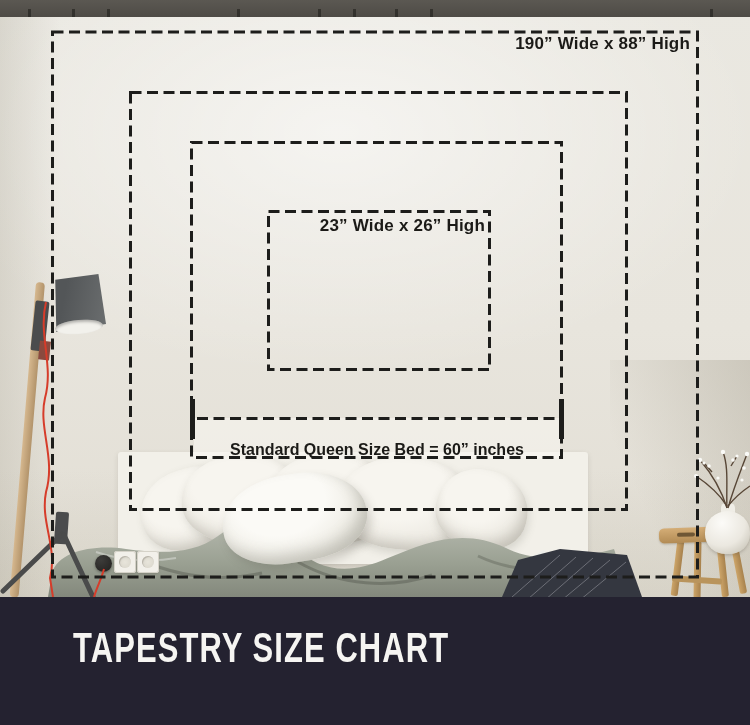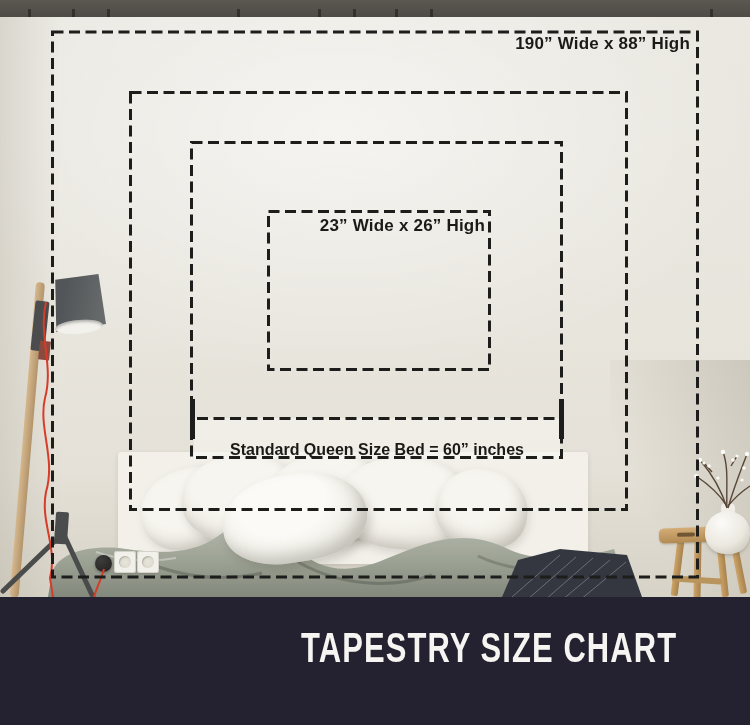--- a/index.html
+++ b/index.html
@@ -49,21 +49,21 @@
   .stool-slot{position:absolute;left:18px;top:5px;width:18px;height:4px;border-radius:2px;background:#6f5735;}
   .vase{left:705px;top:511px;width:45px;height:43px;border-radius:50% 50% 46% 46%;
     background:radial-gradient(circle at 38% 28%,#fcfbf8,#ebe8e0 55%,#cdc9bd 85%,#b6b1a4);box-shadow:0 2px 3px rgba(90,85,70,.25);}
   .vase-neck{left:721px;top:503px;width:14px;height:11px;border-radius:40% 40% 10% 10%;background:#f0eee7;}
   
   .layer{position:absolute;left:0;top:0;width:750px;height:597px;}
   
   .size-label{position:absolute;font-weight:700;font-size:17px;color:var(--label-text);letter-spacing:.2px;white-space:nowrap;}
   .bed-label{position:absolute;left:194px;top:423px;width:366px;text-align:center;font-weight:700;font-size:16px;color:var(--label-text);white-space:nowrap;margin-top:18px;}
   
-  .band{position:absolute;left:0;top:597px;width:750px;height:128px;background:var(--band-bg);display:flex;justify-content:flex-end;}
+  .band{position:absolute;left:0;top:597px;width:750px;height:128px;background:var(--band-bg);display:flex;justify-content:flex-start;}
   .band h1{margin-top:26px;font-size:43px;font-weight:700;color:var(--title-text);letter-spacing:1.5px;transform:scaleX(.72);transform-origin:center top;white-space:nowrap;}
 </style>
 </head>
 <body>
 
 <div class="stage">
 
   <div class="photo">
 
     <div class="abs top-strip">

